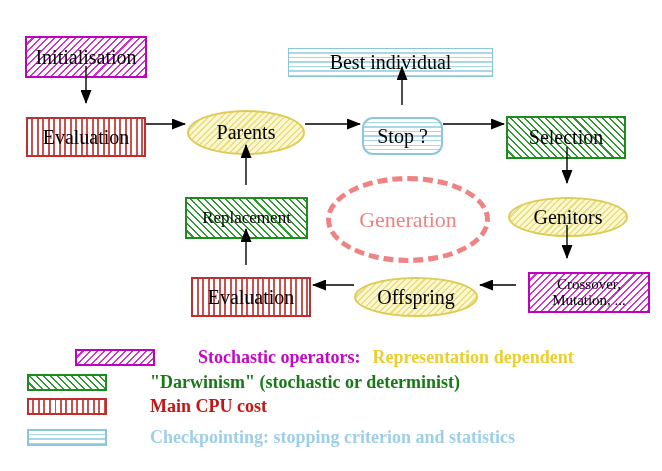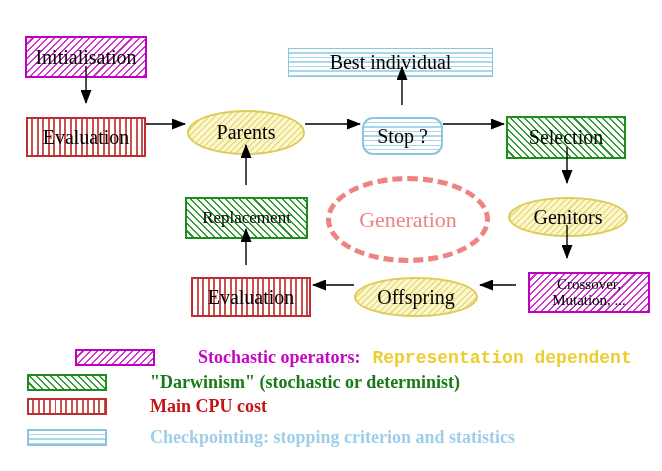--- a/index.html
+++ b/index.html
@@ -47,21 +47,21 @@
     border-radius:50%;color:var(--salmon);font-size:22px;background:transparent;}
 
   .arrows{position:absolute;left:0;top:0;z-index:5;pointer-events:none;}
 
   
   .legend{position:absolute;left:0;top:339px;width:662px;z-index:2;}
   .legend-row{position:absolute;left:27px;display:flex;align-items:center;}
   .swatch{width:80px;height:17px;display:inline-block;flex:0 0 80px;}
   .legend-text{margin-left:43px;font-size:18px;font-weight:bold;white-space:nowrap;}
   .lr-0{top:8px;padding-left:48px;} .lr-1{top:33px;} .lr-2{top:57px;justify-content:space-between;} .lr-3{top:88px;}
-  .t-magenta{color:var(--magenta_text);} .t-gold{color:var(--gold_text);margin-left:12px;font-family:Liberation Mono, monospace;}
+  .t-magenta{color:var(--magenta_text);} .t-gold{color:var(--gold_text);margin-left:12px;}
   .t-green{color:var(--green_text);} .t-red{color:var(--red_text);} .t-blue{color:var(--blue_text);}
 </style>
 </head>
 <body>
 
 <div class="stage">
 
   <div class="node hatch-magenta n-init">
     <span>Initialisation</span>
   </div>

